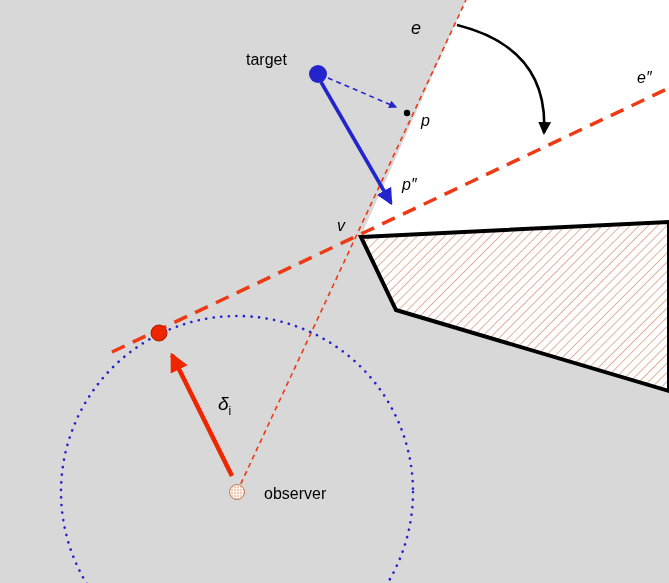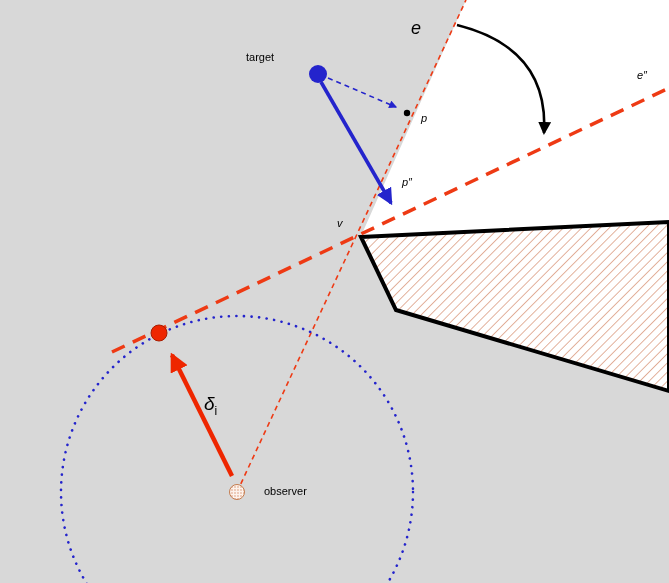--- a/index.html
+++ b/index.html
@@ -7,21 +7,21 @@
     position:relative;
     width:669px;height:583px;
     background:var(--background,#d8d8d8);
     overflow:hidden;
     font-family:"Liberation Sans", sans-serif;
   }
   .stage svg{position:absolute;left:0;top:0;}
   .lbl{
     position:absolute;
     color:#000;
-    font-size:11px;
+    font-size:16px;
     line-height:1.1;
     white-space:nowrap;
     user-select:none;
   }
   .math{font-style:italic;}
   .lbl sub{font-style:normal;font-size:12px;}
   
   .white-region{fill:var(--white,#ffffff);stroke:none;}
   .obstacle{fill:url(#hatch);stroke:var(--black,#000);stroke-width:4;}
   .hatch-line{stroke:var(--hatch,#c8643a);stroke-width:1;}
@@ -98,17 +98,17 @@
   <div class="lbl math" style="left:411px;top:19px;font-size:18px;">e</div>
 
   <div class="lbl math" style="left:637px;top:69px;">e″</div>
 
   <div class="lbl math" style="left:421px;top:112px;">p</div>
 
   <div class="lbl math" style="left:402px;top:176px;">p″</div>
 
   <div class="lbl math" style="left:337px;top:217px;">v</div>
 
-  <div class="lbl" style="left:204px;top:394px;font-size:19px;"><span class="math">δ</span><sub>i</sub></div>
+  <div class="lbl" style="left:218px;top:394px;font-size:19px;"><span class="math">δ</span><sub>i</sub></div>
 
   <div class="lbl" style="left:264px;top:485px;">observer</div>
 
 </div>
 
 </body></html>

